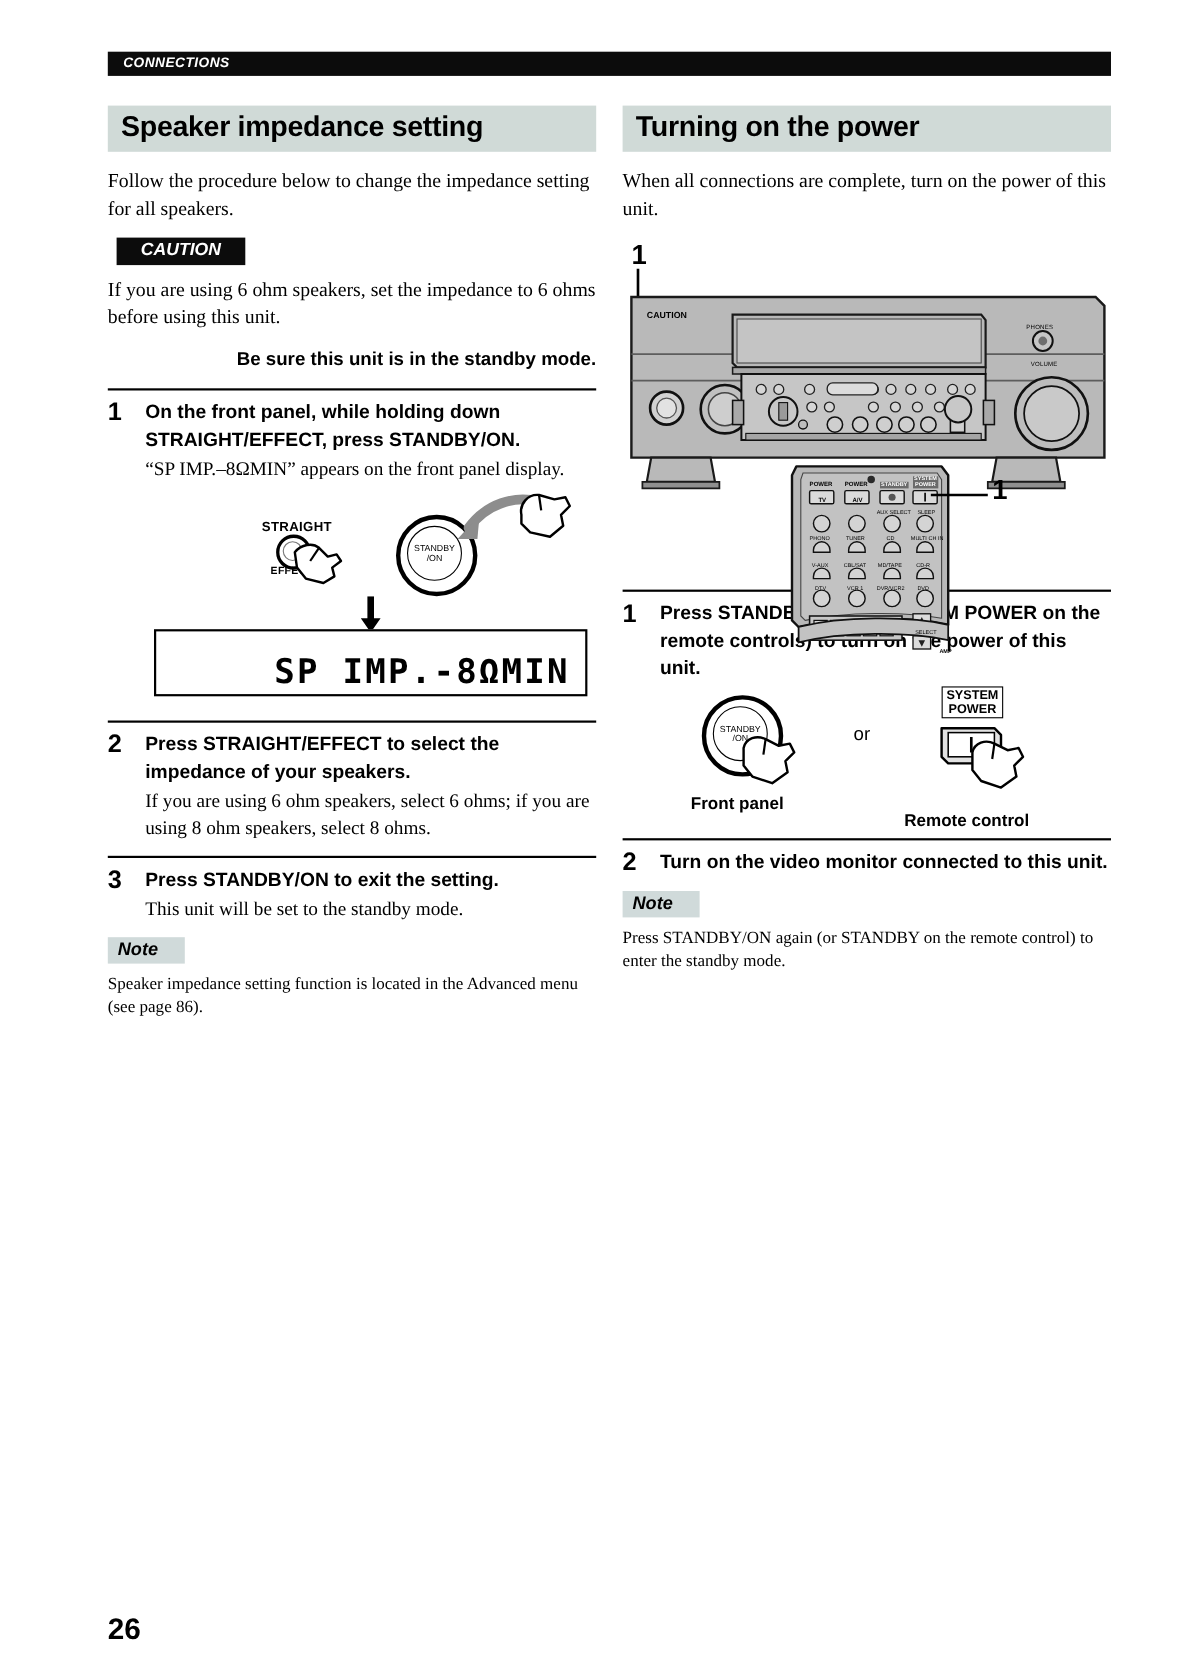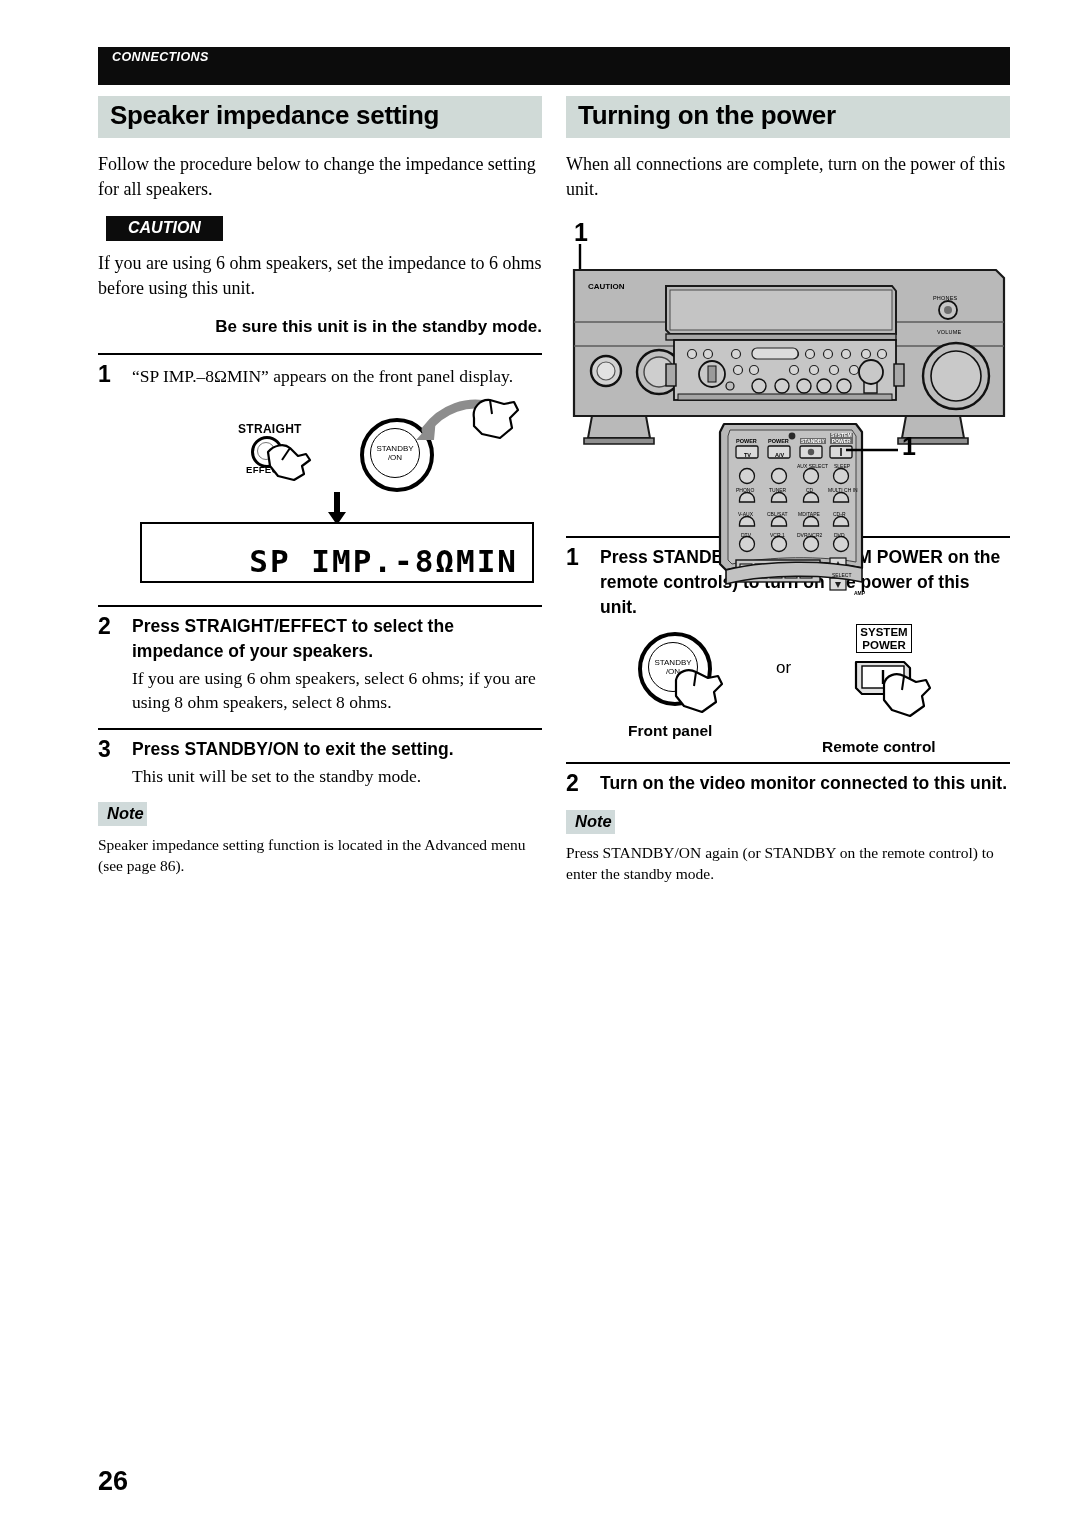--- a/index.html
+++ b/index.html
@@ -1,21 +1,21 @@
 <!DOCTYPE html>
 <html><head>
 <meta charset="utf-8">
 <style>
   html,body{margin:0;padding:0;background:#fff;}
   body{width:1080px;height:1526px;position:relative;font-family:"Liberation Serif",serif;color:#000;}
 
   .page{position:absolute;inset:0;}
 
   
-  .runhead{position:absolute;left:98px;top:47px;width:912px;height:38px;background:#0c0c0c;}
+  .runhead{position:absolute;left:98px;top:47px;width:912px;height:22px;background:#0c0c0c;}
   .runhead span{position:absolute;left:14px;top:3px;color:#fff;font-family:"Liberation Sans",sans-serif;
     font-weight:bold;font-style:italic;font-size:12.5px;letter-spacing:.4px;}
 
   
   .col{position:absolute;top:96px;width:444px;}
   .col-left{left:98px;}
   .col-right{left:566px;}
 
   .secthead{background:#d0dad7;height:42px;position:relative;margin-bottom:14px;}
   .secthead span{position:absolute;left:12px;top:4px;font-family:"Liberation Sans",sans-serif;
@@ -32,21 +32,21 @@
   .rule{border-top:2.5px solid #000;margin:14px 0 0 0;}
 
   .step{display:flex;margin-top:7px;}
   .step .num{font-family:"Liberation Sans",sans-serif;font-weight:bold;font-size:23px;
     width:34px;flex:0 0 34px;line-height:25px;}
   .step .txt{flex:1;}
   .step .head{font-family:"Liberation Sans",sans-serif;font-weight:bold;font-size:17.5px;line-height:25px;}
   .step .sub{font-size:17.5px;line-height:24px;margin-top:2px;}
 
   .note-tag{display:inline-block;background:#d0dada;font-family:"Liberation Sans",sans-serif;
-    font-weight:bold;font-style:italic;font-size:16.5px;padding:2px 3px 3px 9px;margin:14px 0 8px 0;}
+    font-weight:bold;font-style:italic;font-size:16.5px;padding:2px 24px 3px 9px;margin:14px 0 8px 0;}
   .note-body{font-size:15.5px;line-height:21px;margin:0;}
 
   
   .lcd{border:2px solid #000;height:57px;margin:16px 8px 0 42px;position:relative;background:#fff;}
   .lcd span{position:absolute;right:14px;bottom:2px;font-family:"DejaVu Sans Mono",monospace;
     font-size:31px;letter-spacing:2px;font-weight:bold;}
 
   
   .btn-diagram{position:relative;height:110px;margin-top:8px;}
   .lbl-straight{position:absolute;left:140px;top:26px;font-family:"Liberation Sans",sans-serif;
@@ -101,20 +101,21 @@
     <div class="caution">CAUTION</div>
 
     <p class="body">If you are using 6 ohm speakers, set the impedance to 6 ohms before using this unit.</p>
 
     <div class="bold-line">Be sure this unit is in the standby mode.</div>
 
     <div class="rule"></div>
     <div class="step">
       <div class="num">1</div>
       <div class="txt">
+        <div class="head">On the front panel, while holding down STRAIGHT/EFFECT, press STANDBY/ON.</div>
         <div class="sub">“SP IMP.–8ΩMIN” appears on the front panel display.</div>
       </div>
     </div>
 
     
     <div class="btn-diagram">
       <div class="lbl-straight">STRAIGHT</div>
       <div class="small-knob"></div>
       <div class="lbl-effect">EFFECT</div>
 

